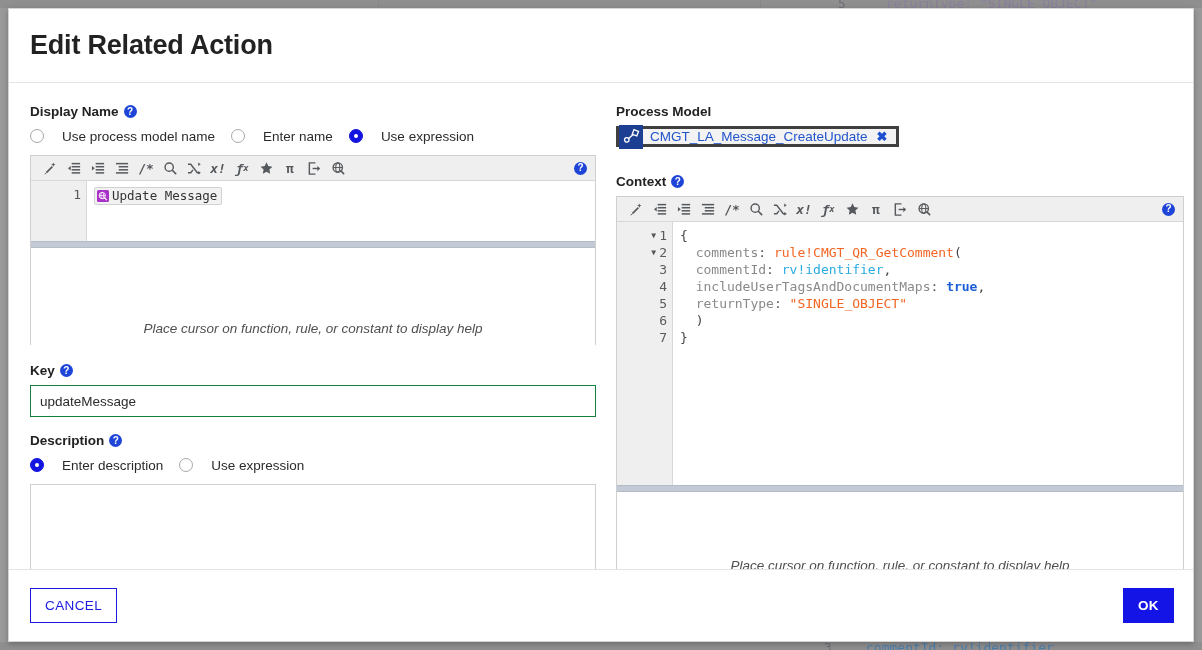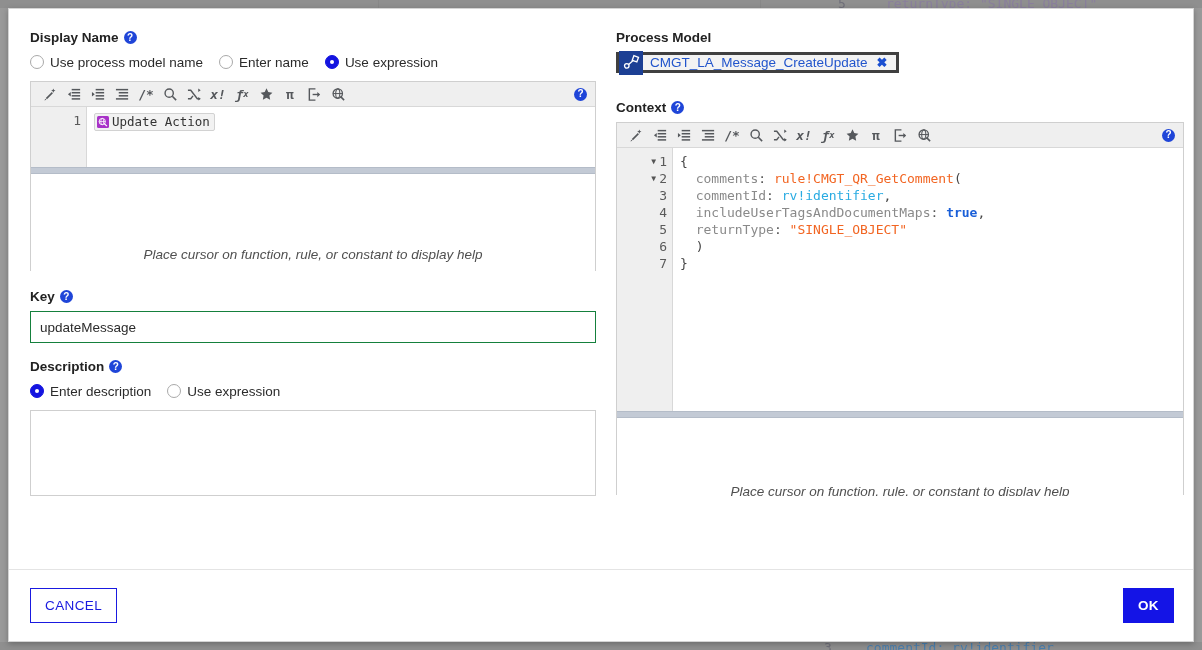--- a/index.html
+++ b/index.html
@@ -102,21 +102,21 @@
   .radio-row {
     display: flex;
     align-items: center;
     gap: 16px;
     margin-bottom: 9px;
     height: 20px;
   }
   .radio-opt {
     display: flex;
     align-items: center;
-    gap: 6px;
+    gap: 18px;
     cursor: pointer;
   }
   .radio-dot {
     width: 14px; height: 14px;
     border-radius: 50%;
     border: 1px solid #a9a9a9;
     background: #fff;
     flex: none;
     position: relative;
   }
@@ -365,20 +365,23 @@
   <div class="bg-code-line" style="left:838px;top:-4px;">5</div>
   <div class="bg-code-line" style="left:886px;top:-4px;color:#8a7f9c;">returnType: "SINGLE_OBJECT"</div>
 
   <div class="bg-gutter" style="left:0;top:642px;width:1202px;height:8px;"></div>
   <div class="bg-code-line" style="left:824px;top:640px;color:#6f6f7a;">3</div>
   <div class="bg-code-line" style="left:866px;top:640px;color:#4a7fae;">commentId: rv!identifier</div>
 </div>
 
 <div id="modal">
 
+  <div id="modal-header">
+    <div id="modal-title">Edit Related Action</div>
+  </div>
 
   <div id="modal-body">
 
     <div class="col col-left">
 
       
       <div class="field-label">
         <span>Display Name</span>
         <span class="help-icon">?</span>
       </div>
@@ -482,21 +485,21 @@
               <span class="fold empty">▼</span>
               <span>1</span>
             </div>
           </div>
           <div class="code-lines"><span class="chip-token"><span class="chip-glyph"><svg width="12" height="12" viewBox="0 0 16 16">
                     <rect x="0" y="0" width="16" height="16" rx="2" fill="#a832c8"></rect>
                     <circle cx="7" cy="7.4" r="4.2" fill="none" stroke="#fff" stroke-width="1.2"></circle>
                     <ellipse cx="7" cy="7.4" rx="1.9" ry="4.2" fill="none" stroke="#fff" stroke-width="1"></ellipse>
                     <line x1="2.8" y1="7.4" x2="11.2" y2="7.4" stroke="#fff" stroke-width="1"></line>
                     <path d="M9.6 10l3.6 3.6" stroke="#fff" stroke-width="1.5"></path>
-                  </svg></span><span>Update Action</span></span></div>
+                  </svg></span><span>Update Message</span></span></div>
         </div>
 
         <div class="splitter"></div>
 
         <div class="help-panel" style="height:96px;">
           <span class="help-text">Place cursor on function, rule, or constant to display help</span>
         </div>
       </div>
 
       

